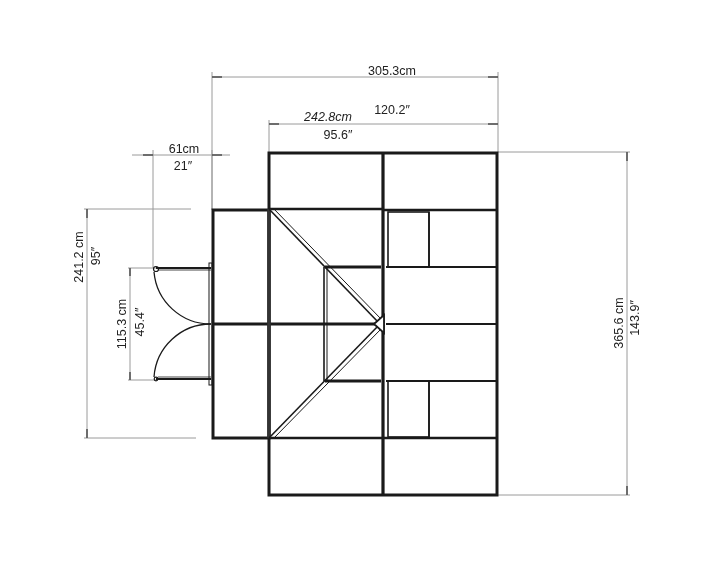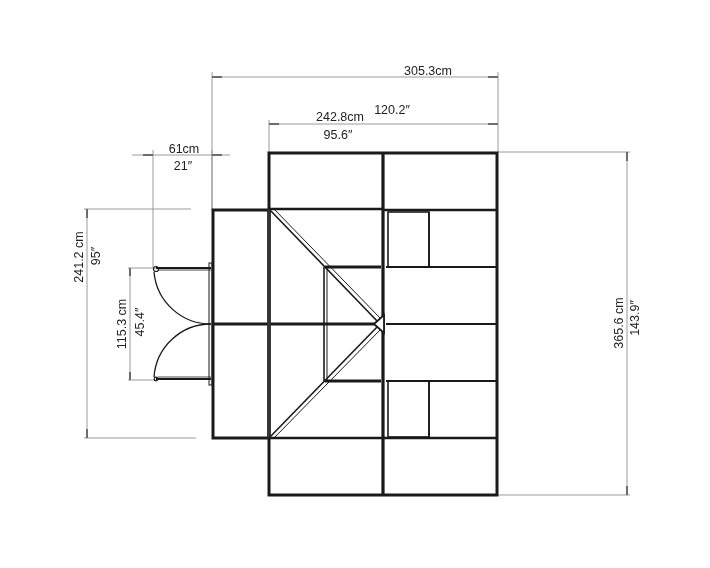--- a/index.html
+++ b/index.html
@@ -104,24 +104,24 @@
 
     <line x1="156" y1="379" x2="211" y2="379" stroke-width="2"></line>
     <line x1="158" y1="377" x2="211" y2="377" stroke-width="0.8"></line>
     <path d="M211,324 A57,57 0 0 0 154,377" stroke-width="1.3"></path>
 
     <circle cx="156" cy="269" r="2.5" stroke-width="1.2"></circle>
     <circle cx="156" cy="379" r="1.8" stroke-width="1.2"></circle>
   </g>
 </svg>
 
-<div class="lbl ctr" style="left:392px;top:71px;margin-left:36px;">305.3cm</div>
+<div class="lbl ctr" style="left:392px;top:71px;">305.3cm</div>
 <div class="lbl ctr" style="left:392px;top:90px;margin-top:20px;">120.2″</div>
 
-<div class="lbl ctr" style="left:340px;top:117px;">242.8cm</div>
+<div class="lbl ctr" style="left:328px;top:117px;font-style:italic;">242.8cm</div>
 <div class="lbl ctr" style="left:338px;top:135px;">95.6″</div>
 
 <div class="lbl ctr" style="left:184px;top:149px;text-align:right;">61cm</div>
 <div class="lbl ctr" style="left:183px;top:166px;">21″</div>
 
 <div class="lbl rot" style="left:79px;top:257px;">241.2 cm</div>
 <div class="lbl rot" style="left:96px;top:256px;">95″</div>
 
 <div class="lbl rot" style="left:122px;top:324px;">115.3 cm</div>
 <div class="lbl rot" style="left:140px;top:322px;">45.4″</div>

